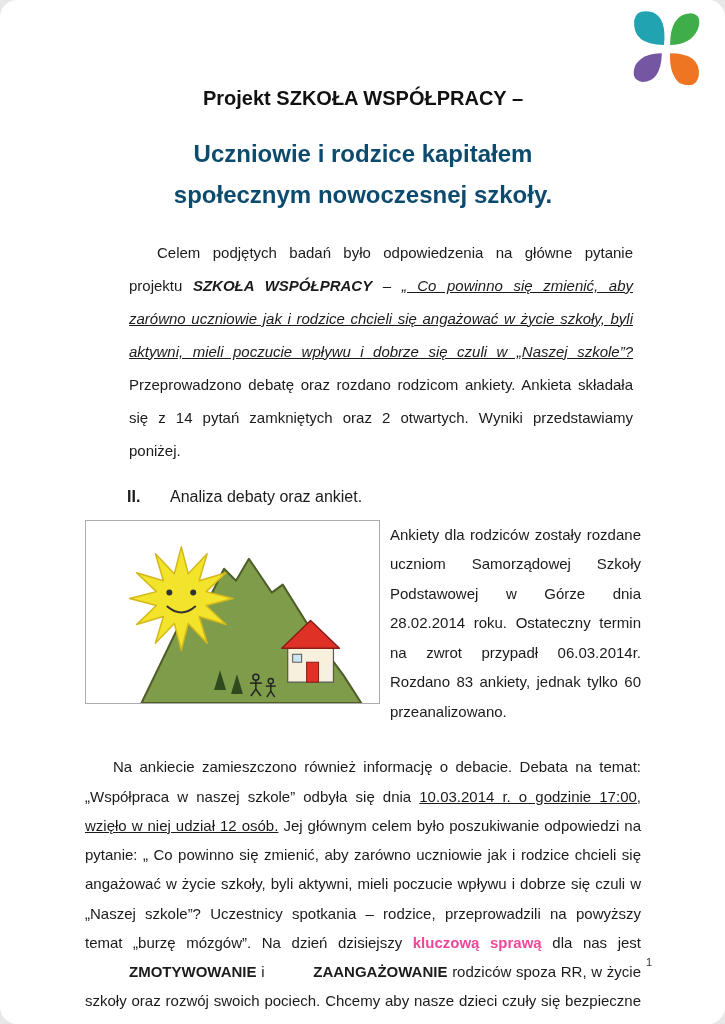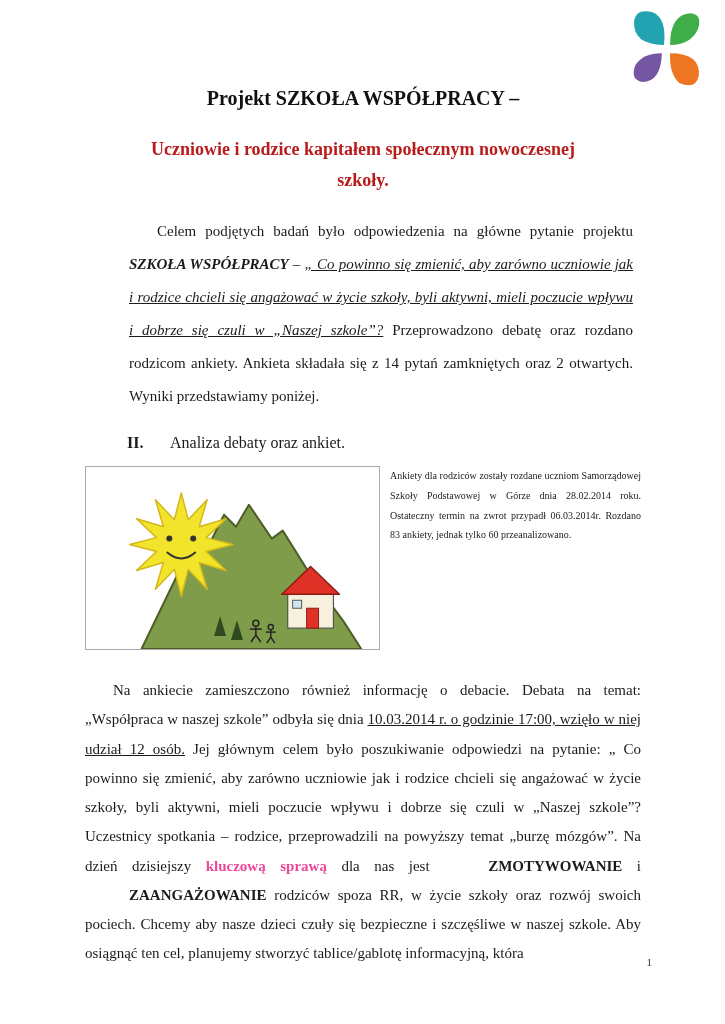--- a/index.html
+++ b/index.html
@@ -1,36 +1,37 @@
 <!DOCTYPE html>
 <html lang="pl"><head>
 <meta charset="utf-8">
 <style>
   html,body{margin:0;padding:0;background:#e8e8e8;}
   .page{
     position:relative;
     width:725px;height:1024px;
     margin:0 auto;
     background:#ffffff;
-    font-family:Liberation Serif, serif;
+    font-family:Liberation Sans, sans-serif;
     color:#1b1b1b;
     overflow:hidden;
     box-sizing:border-box;
+    border-radius:17px;
   }
   .content{padding:86px 84px 0 85px;box-sizing:border-box;}
 
   .logo{position:absolute;top:6px;right:20px;width:78px;height:84px;}
 
   .title{
     font-size:20px;font-weight:bold;text-align:center;
     margin:0 0 24px 0;line-height:1.2;color:#111;
   }
   .subtitle{
-    font-size:18px;font-weight:bold;text-align:center;
-    color:#b91c1c;line-height:1.7;
+    font-size:24px;font-weight:bold;text-align:center;
+    color:#0c4a6e;line-height:1.7;
     max-width:470px;margin:0 auto 20px auto;
   }
 
   .sec{margin-left:42px;}
   .sec-num{display:inline-block;width:43px;font-weight:bold;}
   .sec1{margin-top:14px;margin-bottom:6px;font-size:15px;}
   .sec1-label{font-size:12px;font-weight:bold;letter-spacing:.4px;}
   .sec2{margin-top:21px;margin-bottom:14px;font-size:16px;}
   .sec2 .sec-num{font-size:16px;}
   .sec2-label{font-weight:normal;font-size:16px;}
@@ -48,21 +49,21 @@
   }
 
   .media-row{display:flex;margin-top:14px;}
   .clipart{
     flex:0 0 auto;width:295px;height:184px;
     border:1px solid #ababab;background:#fff;box-sizing:border-box;
   }
   .clipart svg{display:block;width:100%;height:100%;}
   .aside-text{
     flex:1;margin:0 0 0 10px;
-    font-size:10px;line-height:1.97;text-align:justify;
+    font-size:15px;line-height:1.97;text-align:justify;
   }
 
   .r-bolditalic{font-weight:bold;font-style:italic;}
   .r-italic{font-style:italic;}
   .r-italic-underline{font-style:italic;text-decoration:underline;}
   .r-underline{text-decoration:underline;}
   .r-redbold{color:#ec4899;font-weight:bold;}
   .r-bold{font-weight:bold;margin-left:44px;}
 
   .page-number{

